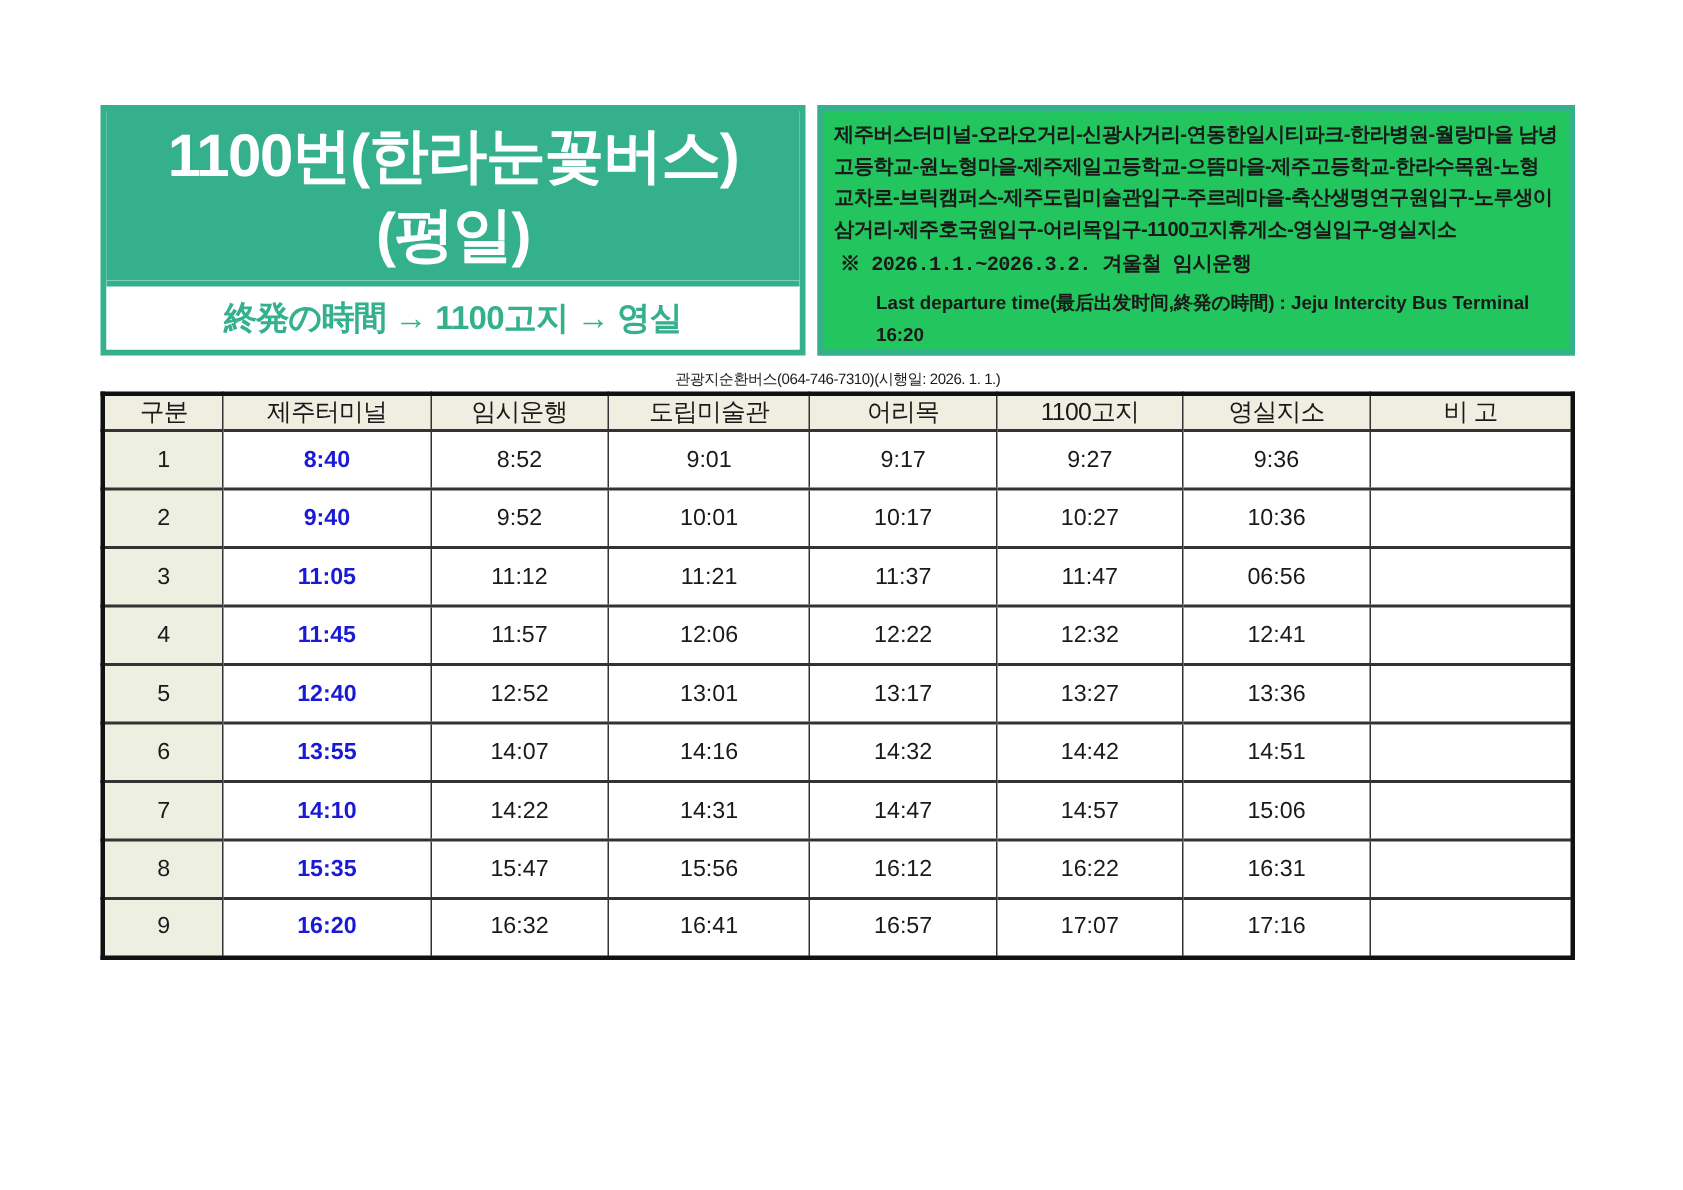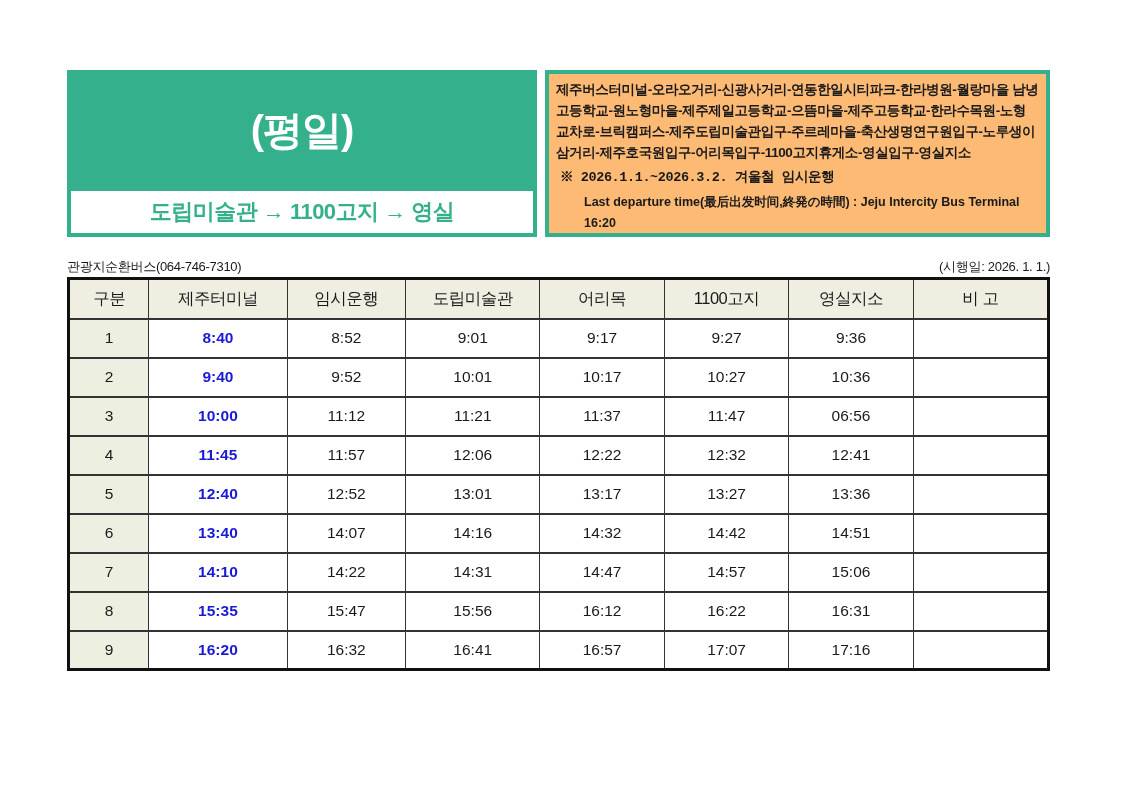--- a/index.html
+++ b/index.html
@@ -15,33 +15,33 @@
   .page{position:relative;width:1122px;height:793px;background:#ffffff;overflow:hidden;}
   .content{position:absolute;left:67px;top:70px;width:983px;}
 
   
   .top-row{display:flex;gap:8px;height:167px;}
   .route-block{width:470px;height:167px;border:4px solid var(--green);display:flex;flex-direction:column;background:#fff;}
   .route-title{flex:1;background:var(--green);color:#ffffff;font-weight:bold;text-align:center;
                display:flex;flex-direction:column;justify-content:center;font-size:40px;line-height:1.32;letter-spacing:-1px;}
   .route-subtitle{height:46px;background:#ffffff;border-top:4px solid var(--green);color:var(--green);
                   font-weight:bold;font-size:22px;display:flex;align-items:center;justify-content:center;letter-spacing:-0.5px;}
-  .info-box{flex:1;height:167px;border:4px solid var(--green);background:#fdba74;padding:5px 7px 4px 7px;
+  .info-box{flex:1;height:167px;border:4px solid var(--green);background:#22c55e;padding:5px 7px 4px 7px;
             font-size:13.5px;line-height:21px;font-weight:600;letter-spacing:-0.4px;overflow:hidden;}
   .info-box .route-desc{margin:0;}
   .info-box .note{margin:4px;font-family:Liberation Mono, monospace;}
   .info-box .note-en{margin:0;font-size:12.5px;letter-spacing:0;padding-left:28px;}
 
   
-  .meta-row{display:flex;justify-content:space-between;align-items:flex-end;height:22px;margin-top:17px;
-            font-size:13px;letter-spacing:-0.3px;}
+  .meta-row{display:flex;justify-content:center;align-items:flex-end;height:22px;margin-top:1px;
+            font-size:10px;letter-spacing:-0.3px;}
 
   
   table.timetable{width:100%;border-collapse:collapse;margin-top:1px;border:3px solid #111111;table-layout:fixed;}
-  table.timetable th{background:var(--cream);font-weight:500;font-size:16.5px;height:40px;letter-spacing:-0.5px;}
+  table.timetable th{background:var(--cream);font-weight:500;font-size:16.5px;height:24px;letter-spacing:-0.5px;}
   table.timetable th,table.timetable td{
     border-left:1px solid var(--border-dark);
     border-right:1px solid var(--border-dark);
     border-top:2px solid var(--border-dark);
     border-bottom:2px solid var(--border-dark);
     text-align:center;vertical-align:middle;padding:0;
   }
   table.timetable td{height:39px;font-size:15.5px;background:#ffffff;}
   table.timetable td.c-no{background:var(--firstcol);}
   table.timetable td.c-depart{color:var(--blue);font-weight:bold;}
@@ -49,23 +49,24 @@
 </head>
 <body>
 
 <div class="page">
   <div class="content">
 
     <div class="top-row">
 
       <div class="route-block">
         <div class="route-title">
+          <div>1100번(한라눈꽃버스)</div>
           <div>(평일)</div>
         </div>
-        <div class="route-subtitle">도립미술관 → 1100고지 → 영실</div>
+        <div class="route-subtitle">終発の時間 → 1100고지 → 영실</div>
       </div>
 
       <div class="info-box">
         <p class="route-desc">제주버스터미널-오라오거리-신광사거리-연동한일시티파크-한라병원-월랑마을 남녕고등학교-원노형마을-제주제일고등학교-으뜸마을-제주고등학교-한라수목원-노형교차로-브릭캠퍼스-제주도립미술관입구-주르레마을-축산생명연구원입구-노루생이 삼거리-제주호국원입구-어리목입구-1100고지휴게소-영실입구-영실지소</p>
         <p class="note">※ 2026.1.1.~2026.3.2. 겨울철 임시운행</p>
         <p class="note-en">Last departure time(最后出发时间,終発の時間) : Jeju Intercity Bus Terminal 16:20</p>
       </div>
 
     </div>
 
@@ -113,21 +114,21 @@
             <td class="c-time c-depart">9:40</td>
             <td class="c-time">9:52</td>
             <td class="c-time">10:01</td>
             <td class="c-time">10:17</td>
             <td class="c-time">10:27</td>
             <td class="c-time">10:36</td>
             <td class="c-note"></td>
           </tr>
           <tr>
             <td class="c-no">3</td>
-            <td class="c-time c-depart">10:00</td>
+            <td class="c-time c-depart">11:05</td>
             <td class="c-time">11:12</td>
             <td class="c-time">11:21</td>
             <td class="c-time">11:37</td>
             <td class="c-time">11:47</td>
             <td class="c-time">06:56</td>
             <td class="c-note"></td>
           </tr>
           <tr>
             <td class="c-no">4</td>
             <td class="c-time c-depart">11:45</td>
@@ -143,21 +144,21 @@
             <td class="c-time c-depart">12:40</td>
             <td class="c-time">12:52</td>
             <td class="c-time">13:01</td>
             <td class="c-time">13:17</td>
             <td class="c-time">13:27</td>
             <td class="c-time">13:36</td>
             <td class="c-note"></td>
           </tr>
           <tr>
             <td class="c-no">6</td>
-            <td class="c-time c-depart">13:40</td>
+            <td class="c-time c-depart">13:55</td>
             <td class="c-time">14:07</td>
             <td class="c-time">14:16</td>
             <td class="c-time">14:32</td>
             <td class="c-time">14:42</td>
             <td class="c-time">14:51</td>
             <td class="c-note"></td>
           </tr>
           <tr>
             <td class="c-no">7</td>
             <td class="c-time c-depart">14:10</td>

